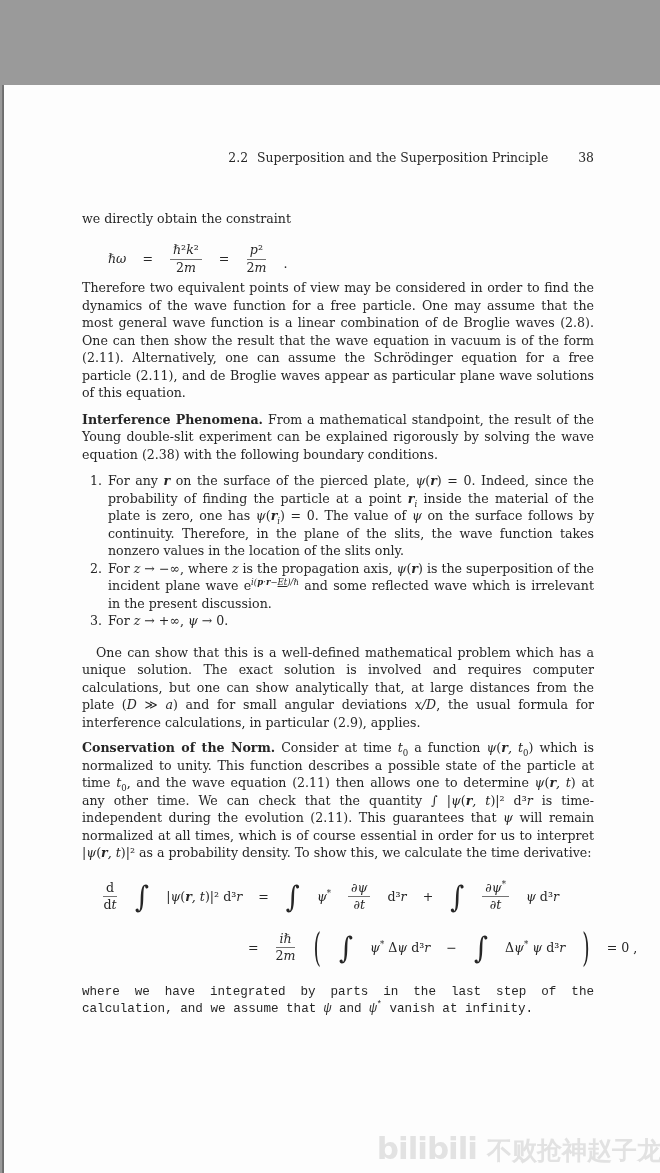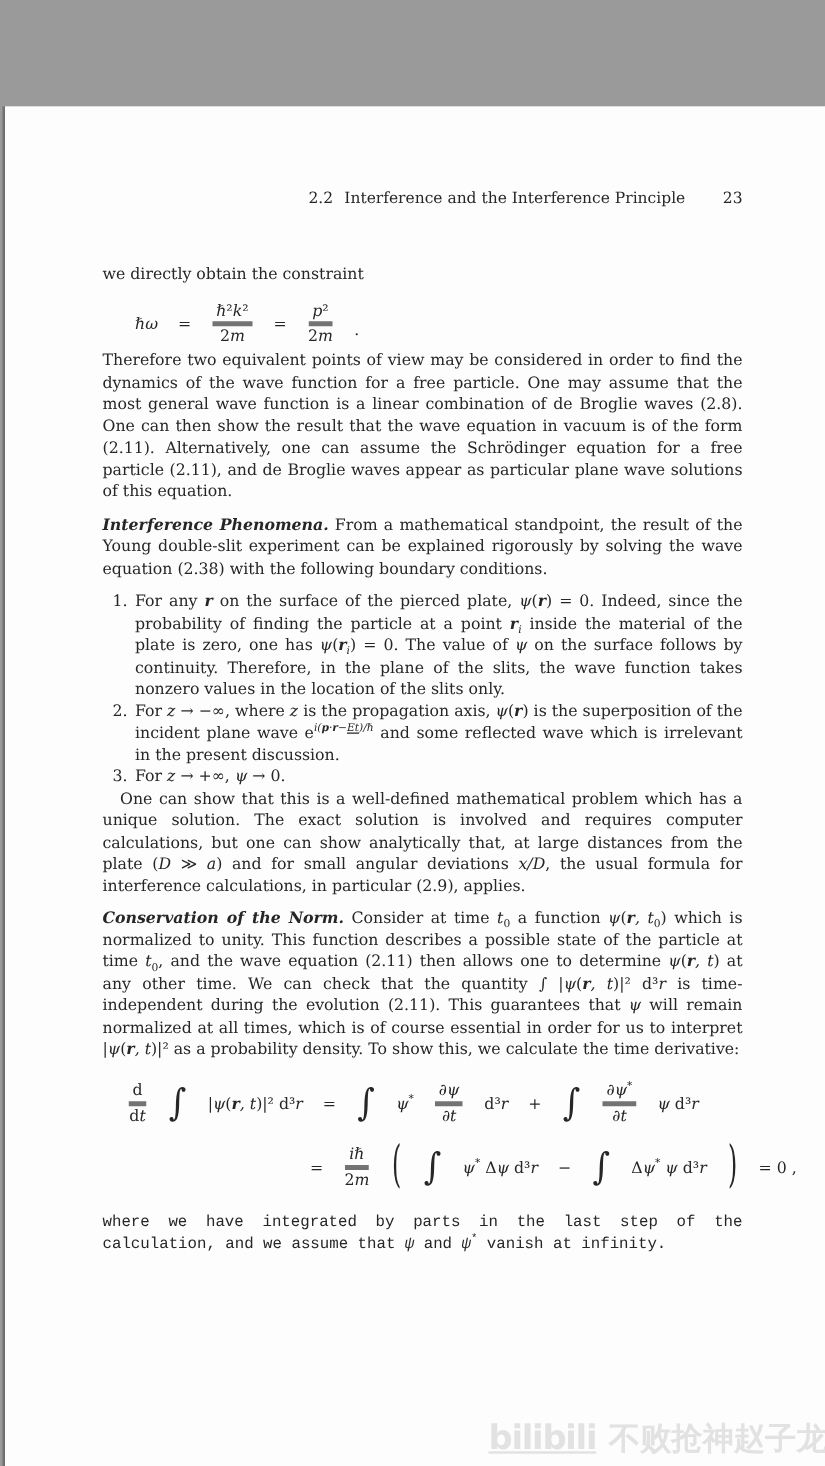--- a/index.html
+++ b/index.html
@@ -9,65 +9,65 @@
   .page{position:absolute;left:4px;top:85px;width:656px;height:1171px;background:#fdfdfd;
         box-shadow:-2px 0 0 rgba(70,70,70,.45),0 2px 2px rgba(0,0,0,.25);
         box-sizing:border-box;padding:64px 66px 0 78px;color:#262626;
         font-size:12.6px;line-height:17.5px;overflow:hidden;}
   .runhead{display:flex;justify-content:flex-end;align-items:baseline;gap:30px;font-size:12.4px;}
   .runhead .head-title{display:flex;gap:9px;}
   p{margin:0;text-align:justify;}
   .intro{margin-top:43px;}
   .para1{margin-top:0;}
   .secpara{margin-top:9px;}
-  .para2{text-indent:14px;}
+  .para2{margin-top:14px;text-indent:14px;}
   .sec2{margin-top:8px;}
   .outro{margin-top:14px;font-family:Liberation Mono, monospace;}
   .i{font-style:italic;}
-  .b{font-weight:bold;font-style:italic;}
+  .b{font-weight:bold;}
   .bi{font-weight:bold;font-style:italic;}
   .u{text-decoration:underline;}
   sup,sub{font-size:.68em;line-height:0;}
   
   .list{margin-top:9px;}
   .li{display:flex;}
   .li-num{flex:0 0 18px;margin-left:8px;}
   .li-body{flex:1;text-align:justify;}
   
   .eqrow{display:flex;align-items:center;column-gap:16px;white-space:nowrap;}
   .eq1{margin-top:12px;margin-left:26px;min-height:40px;}
   .eqblock{margin-top:12px;}
   .eqblock .row1{margin-left:20px;min-height:46px;}
   .eqblock .row2{margin-left:166px;margin-top:6px;min-height:44px;}
   .frac{display:inline-flex;flex-direction:column;align-items:center;line-height:1.15;margin:0 1px;}
-  .frac .num{padding:0 3px 1px;border-bottom:4px solid #737373;}
+  .frac .num{padding:0 3px 1px;border-bottom:1px solid #737373;}
   .frac .den{padding-top:1px;}
   .int{font-size:27px;line-height:1;transform:scaleY(1.1);margin:0 1px;font-weight:400;}
   .bigp{display:inline-block;font-size:19px;line-height:1;transform:scaleY(2.1);font-weight:300;margin:0 1px;}
   .low{align-self:flex-end;padding-bottom:7px;}
   
   .watermark{position:absolute;bottom:6px;right:-2px;display:flex;align-items:baseline;gap:10px;
              color:#e2e2e2;white-space:nowrap;}
-  .wm-logo{font-family:"DejaVu Sans","Liberation Sans",sans-serif;font-weight:700;font-size:27px;
-           letter-spacing:-1px;text-decoration:underline;}
+  .wm-logo{font-family:"DejaVu Sans","Liberation Sans",sans-serif;font-weight:700;font-size:31px;
+           letter-spacing:-1px;}
   .wm-text{font-family:"DejaVu Sans","Liberation Sans",sans-serif;font-weight:600;font-size:25px;}
 </style>
 </head>
 <body>
 
 <div class="stage">
 
   <div class="page">
 
     <div class="runhead">
       <span class="head-title">
         <span>2.2</span>
-        <span>Interference and the Interference Principle</span>
+        <span>Superposition and the Superposition Principle</span>
       </span>
-      <span>23</span>
+      <span>38</span>
     </div>
 
     <p class="intro">we directly obtain the constraint</p>
 
     <div class="eqrow eq1">
       <span><span class="i">ℏω</span></span>
       <span>=</span>
       <span class="frac">
         <span class="num"><span class="i">ℏ</span><span>²</span><span class="i">k</span><span>²</span></span>
         <span class="den"><span>2</span><span class="i">m</span></span>

